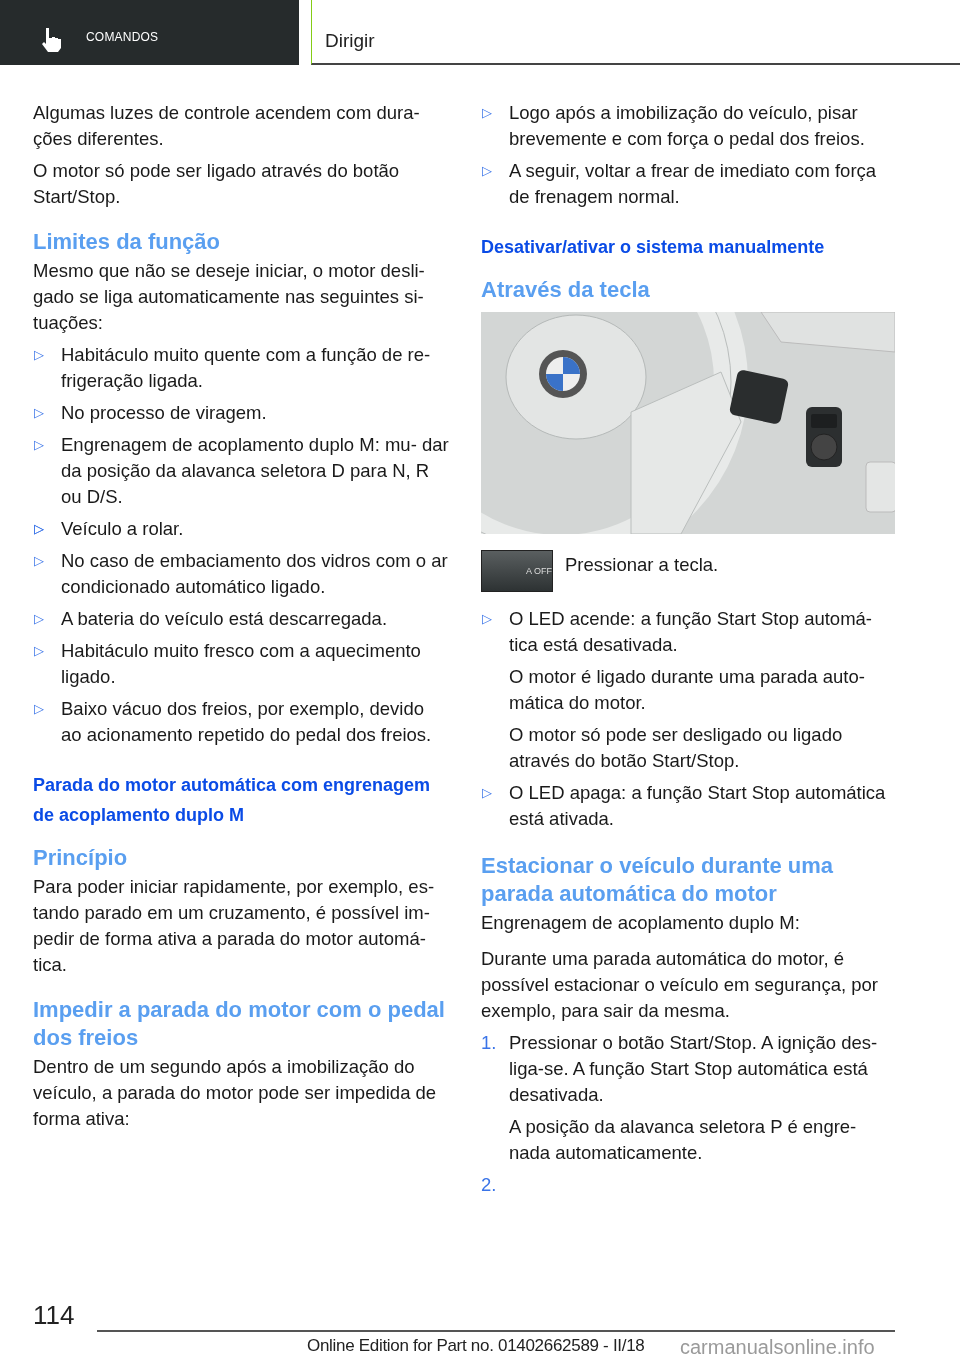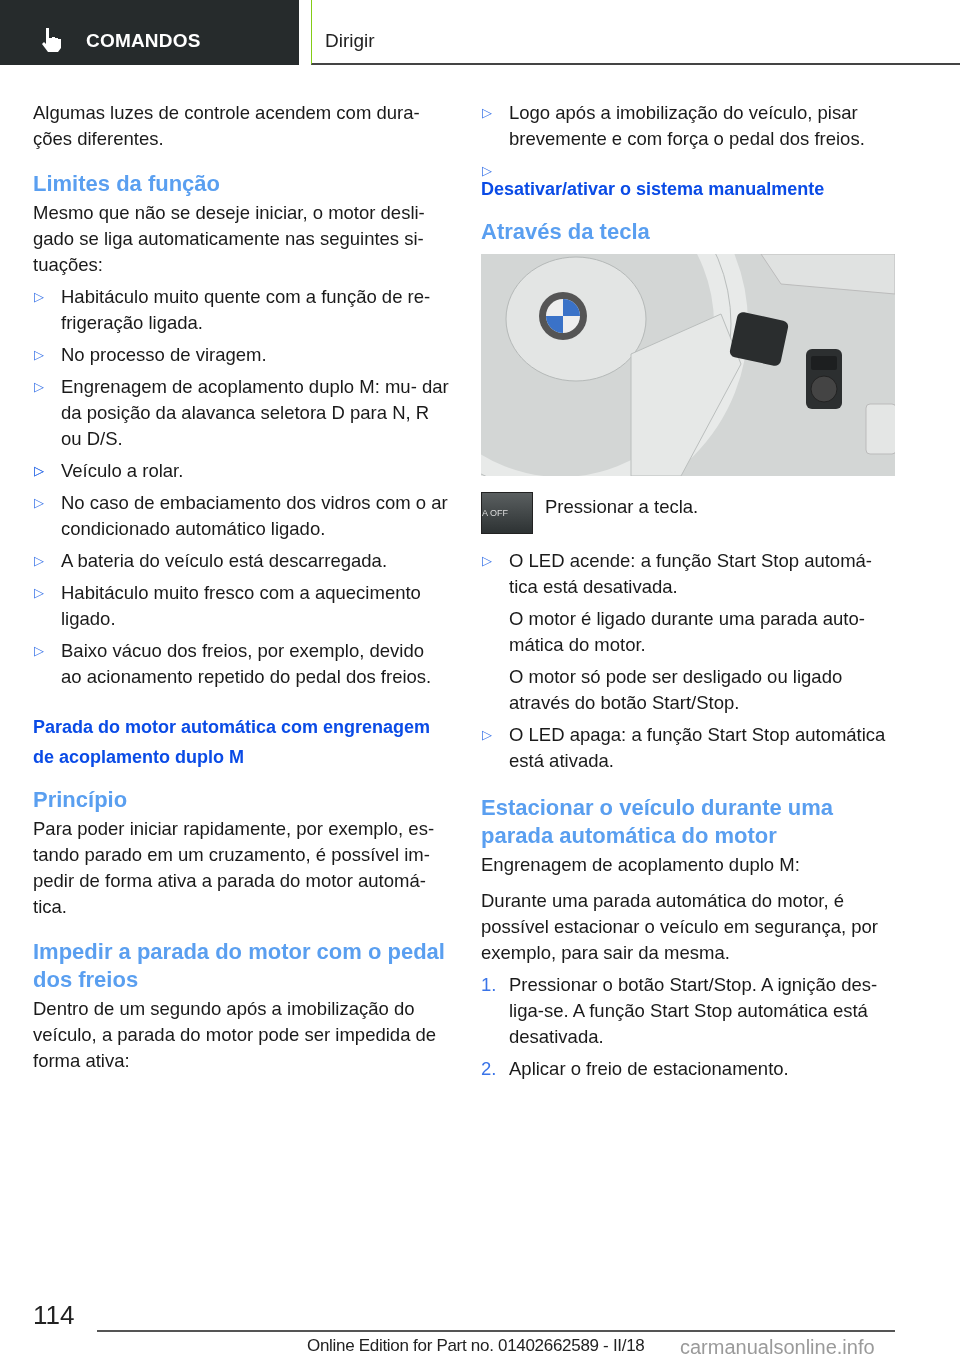--- a/index.html
+++ b/index.html
@@ -5,21 +5,21 @@
   * { box-sizing: border-box; margin: 0; padding: 0; }
   body {
     width: 960px; height: 1362px; background: #ffffff; position: relative;
     font-family: "Liberation Sans", "DejaVu Sans", sans-serif; color: #1a1a1a; overflow: hidden;
   }
   .header-tab {
     position: absolute; left: 0; top: 0; width: 299px; height: 65px;
     background: #262b2c; color: #fff; display: flex; align-items: center;
   }
   .header-tab .hand { position: absolute; left: 40px; top: 27px; width: 24px; height: 26px; }
-  .header-tab .label { position: absolute; left: 86px; top: 30px; font-weight: bold; font-size: 19px; letter-spacing: 0.2px; }
+  .header-tab .label { position: absolute; left: 86px; top: 30px; font-weight: normal; font-size: 12px; letter-spacing: 0.2px; }
   .header-box {
     position: absolute; left: 311px; top: 0; width: 670px; height: 65px;
     border-left: 1px solid #84cc16; border-right: 2px solid #444; border-bottom: 2px solid #444;
   }
   .header-box .label { position: absolute; left: 13px; top: 30px; font-size: 19px; color: #222; }
 
   .col { position: absolute; top: 100px; width: 416px; }
   .col.left { left: 33px; }
   .col.right { left: 481px; }
 
@@ -35,22 +35,22 @@
   ol.num { list-style: none; }
   ol.num li { position: relative; padding-left: 28px; font-size: 18.5px; line-height: 26px; margin-bottom: 6px; }
   ol.num li .n { position: absolute; left: 0; top: 0; color: #3a74e8; }
 
   .photo {
     width: 414px; height: 222px; margin-top: 8px; position: relative; overflow: hidden;
     background: linear-gradient(135deg, #d6d9d8 0%, #c8cccb 40%, #dcdedd 100%);
   }
   .key-row { display: flex; align-items: flex-start; margin-top: 18px; margin-bottom: 14px; }
   .key-btn {
-    width: 52px; height: 42px; background: linear-gradient(#5a5f60, #2d3233); border: 1px solid #222;
-    display: flex; align-items: center; justify-content: flex-start; color: #ddd; font-size: 9px; margin-right: 12px; margin-top: -2px;
+    width: 72px; height: 42px; background: linear-gradient(#5a5f60, #2d3233); border: 1px solid #222;
+    display: flex; align-items: center; justify-content: flex-end; color: #ddd; font-size: 9px; margin-right: 12px; margin-top: -2px;
   }
   .key-row .txt { font-size: 18.5px; line-height: 26px; }
 
   .footer-num { position: absolute; left: 33px; top: 1300px; font-size: 26px; font-weight: normal; color: #222; }
   .footer-line { position: absolute; left: 97px; top: 1330px; width: 798px; height: 2px; background: #555; }
   .footer-text { position: absolute; left: 279px; top: 1336px; font-size: 17px; color: #222; letter-spacing: -0.3px; margin-left: 28px; }
   .footer-wm { position: absolute; left: 680px; top: 1336px; font-size: 20px; color: #9a9a9a; }
 </style>
 </head>
 <body>
@@ -60,20 +60,21 @@
     <path d="M6 1 h3 v10 h3 v-1 h3 v1 h3 v1 h3 v9 l-3 4 h-10 l-6 -8 l2 -2 l2 2 z" fill="#fff"></path>
   </svg>
   <span class="label">COMANDOS</span>
 </div>
 <div class="header-box">
   <span class="label">Dirigir</span>
 </div>
 
 <div class="col left">
   <p class="body">Algumas luzes de controle acendem com dura- ções diferentes.</p>
+  <p class="body">O motor só pode ser ligado através do botão Start/Stop.</p>
 
   <h3 class="sub" style="margin-top:18px">Limites da função</h3>
   <p class="body">Mesmo que não se deseje iniciar, o motor desli- gado se liga automaticamente nas seguintes si- tuações:</p>
   <ul class="tri">
     <li><span class="bullet">▷</span><span>Habitáculo muito quente com a função de re- frigeração ligada.</span></li>
     <li><span class="bullet">▷</span><span>No processo de viragem.</span></li>
     <li><span class="bullet">▷</span><span>Engrenagem de acoplamento duplo M: mu- dar da posição da alavanca seletora D para N, R ou D/S.</span></li>
     <li><span class="bullet">▷</span></li>
     <li><span class="bullet">▷</span><span>Veículo a rolar.</span></li>
     <li><span class="bullet">▷</span><span>No caso de embaciamento dos vidros com o ar condicionado automático ligado.</span></li>
@@ -85,21 +86,21 @@
   <h2 class="big" style="margin-top:22px">Parada do motor automática com engrenagem de acoplamento duplo M</h2>
   <h3 class="sub">Princípio</h3>
   <p class="body">Para poder iniciar rapidamente, por exemplo, es- tando parado em um cruzamento, é possível im- pedir de forma ativa a parada do motor automá- tica.</p>
   <h3 class="sub" style="margin-top:18px">Impedir a parada do motor com o pedal dos freios</h3>
   <p class="body">Dentro de um segundo após a imobilização do veículo, a parada do motor pode ser impedida de forma ativa:</p>
 </div>
 
 <div class="col right">
   <ul class="tri">
     <li><span class="bullet">▷</span><span>Logo após a imobilização do veículo, pisar brevemente e com força o pedal dos freios.</span></li>
-    <li><span class="bullet">▷</span></li>
+    <li><span class="bullet">▷</span><span>A seguir, voltar a frear de imediato com força de frenagem normal.</span></li>
   </ul>
 
   <h2 class="big" style="margin-top:22px">Desativar/ativar o sistema manualmente</h2>
   <h3 class="sub">Através da tecla</h3>
 
   <div class="photo" title="Volante BMW com tecla Start/Stop automático e botão Start/Stop">
     <svg width="414" height="222" viewBox="0 0 414 222">
       <rect width="414" height="222" fill="#d3d6d5"></rect>
       <circle cx="80" cy="70" r="170" fill="none" stroke="#e8eae9" stroke-width="34"></circle>
       <circle cx="80" cy="70" r="170" fill="none" stroke="#b9bdbc" stroke-width="1"></circle>
@@ -139,24 +140,24 @@
   </ul>
 
   <h3 class="sub" style="margin-top:20px">Estacionar o veículo durante uma parada automática do motor</h3>
   <p class="body" style="margin-bottom:10px">Engrenagem de acoplamento duplo M:</p>
   <p class="body">Durante uma parada automática do motor, é possível estacionar o veículo em segurança, por exemplo, para sair da mesma.</p>
 
   <ol class="num">
     <li>
       <span class="n">1.</span>
       <span>Pressionar o botão Start/Stop. A ignição des- liga-se. A função Start Stop automática está desativada.</span>
+      <span style="display:block;margin-top:6px">A posição da alavanca seletora P é engre- nada automaticamente.</span>
     </li>
     <li>
       <span class="n">2.</span>
-      <span>Aplicar o freio de estacionamento.</span>
     </li>
   </ol>
 </div>
 
 <div class="footer-num">114</div>
 <div class="footer-line"></div>
 <div class="footer-text">Online Edition for Part no. 01402662589 - II/18</div>
 <div class="footer-wm">carmanualsonline.info</div>
 
 </body></html>

